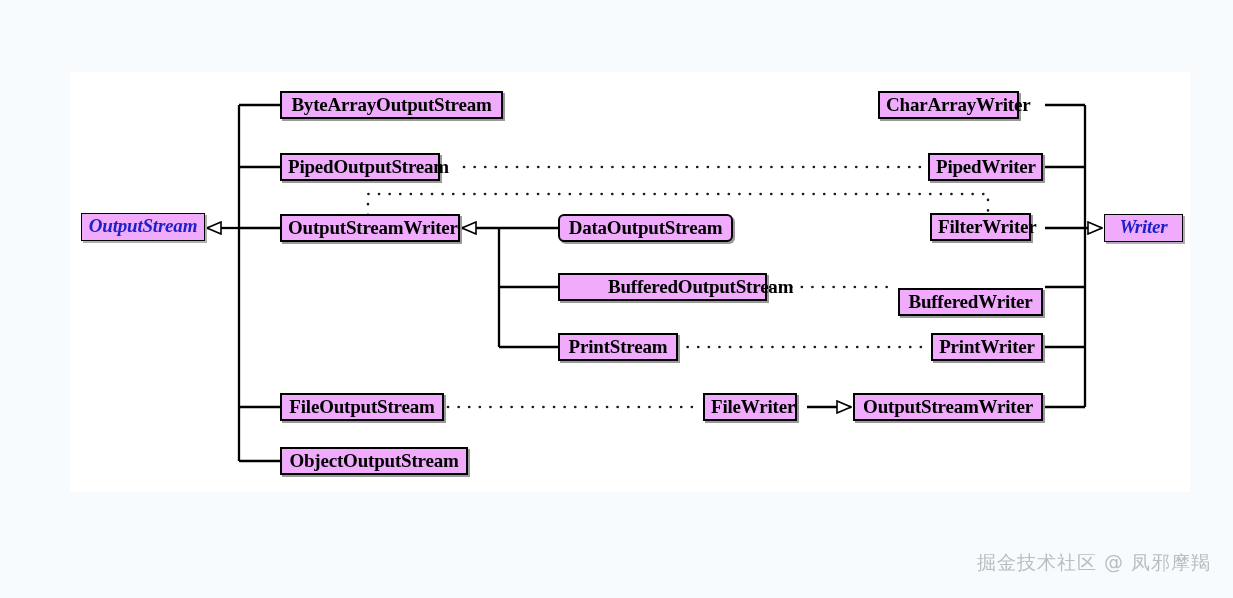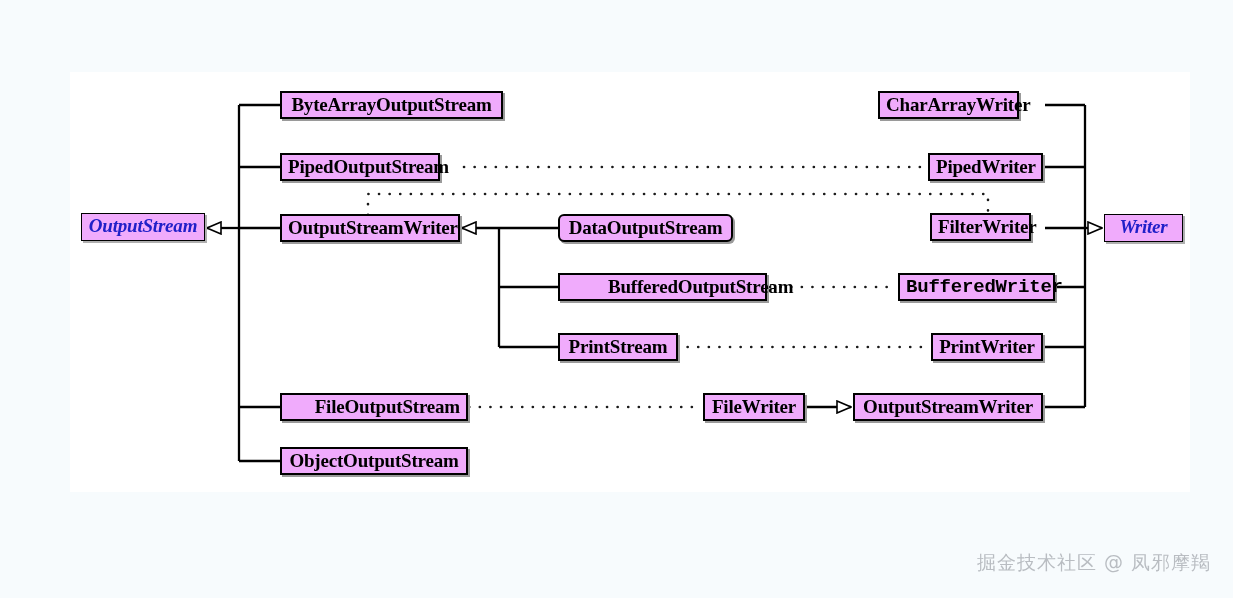--- a/index.html
+++ b/index.html
@@ -128,41 +128,41 @@
   </svg>
 
   <div class="node abstract" style="left:81px; top:213px; width:124px;">OutputStream</div>
 
   <div class="node" style="left:280px; top:91px; width:223px;">ByteArrayOutputStream</div>
 
   <div class="node" style="left:280px; top:153px; width:160px;">PipedOutputStream</div>
 
   <div class="node" style="left:280px; top:214px; width:180px;">OutputStreamWriter</div>
 
-  <div class="node" style="left:280px; top:393px; width:188px;text-align:right;">FileOutputStream</div>
+  <div class="node" style="left:280px; top:393px; width:164px;">FileOutputStream</div>
 
   <div class="node" style="left:280px; top:447px; width:188px;">ObjectOutputStream</div>
 
   <div class="node" style="left:558px; top:214px; width:175px;border-radius:6px;">DataOutputStream</div>
 
   <div class="node" style="left:558px; top:273px; width:209px;padding-left:48px;">BufferedOutputStream</div>
 
   <div class="node" style="left:558px; top:333px; width:120px;">PrintStream</div>
 
-  <div class="node" style="left:703px; top:393px; width:102px;">FileWriter</div>
+  <div class="node" style="left:703px; top:393px; width:94px;">FileWriter</div>
 
   <div class="node" style="left:853px; top:393px; width:190px;">OutputStreamWriter</div>
 
   <div class="node" style="left:878px; top:91px; width:141px;">CharArrayWriter</div>
 
   <div class="node" style="left:928px; top:153px; width:115px;">PipedWriter</div>
 
   <div class="node" style="left:930px; top:213px; width:101px;font-family:Liberation Serif, serif;">FilterWriter</div>
 
-  <div class="node" style="left:898px; top:273px; width:157px;font-family:Liberation Mono, monospace;">BufferedWriter</div>
+  <div class="node" style="left:898px; top:288px; width:145px;">BufferedWriter</div>
 
   <div class="node" style="left:931px; top:333px; width:112px;">PrintWriter</div>
 
   <div class="node abstract" style="left:1104px; top:214px; width:79px;">Writer</div>
 
   <div class="watermark">掘金技术社区 @ 凤邪摩羯</div>
 
 </div>
 
 </body></html>

